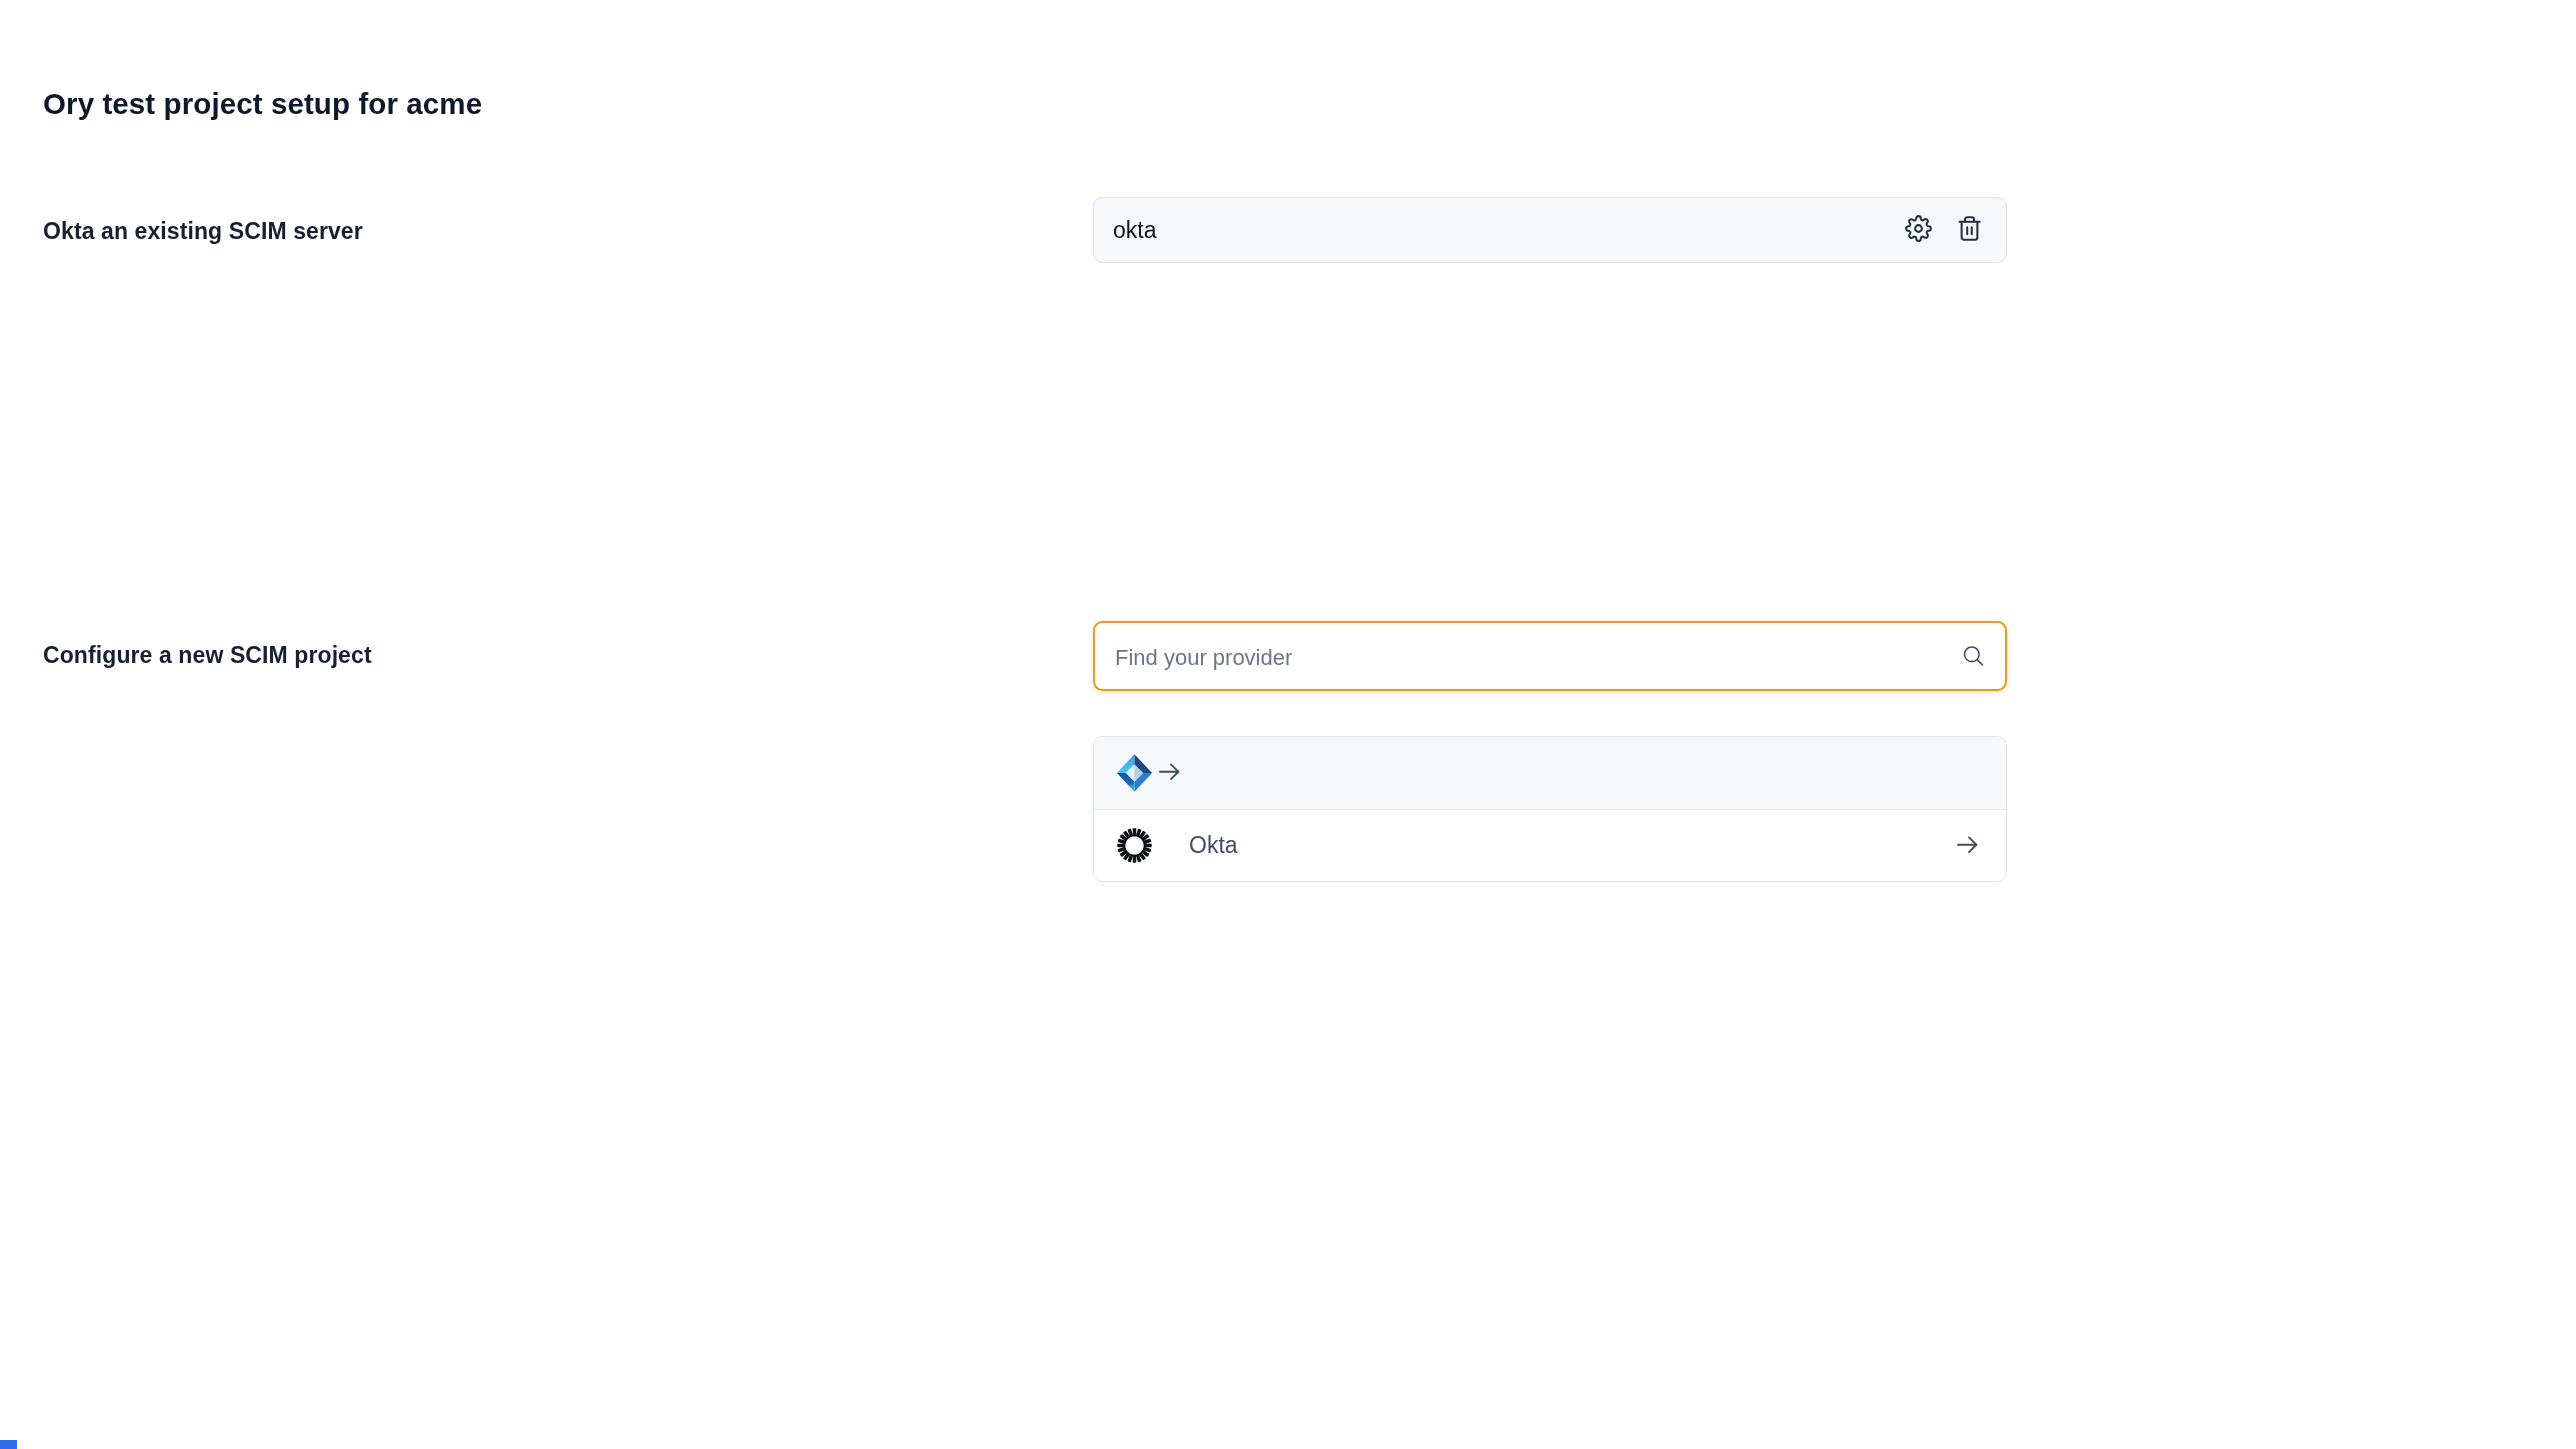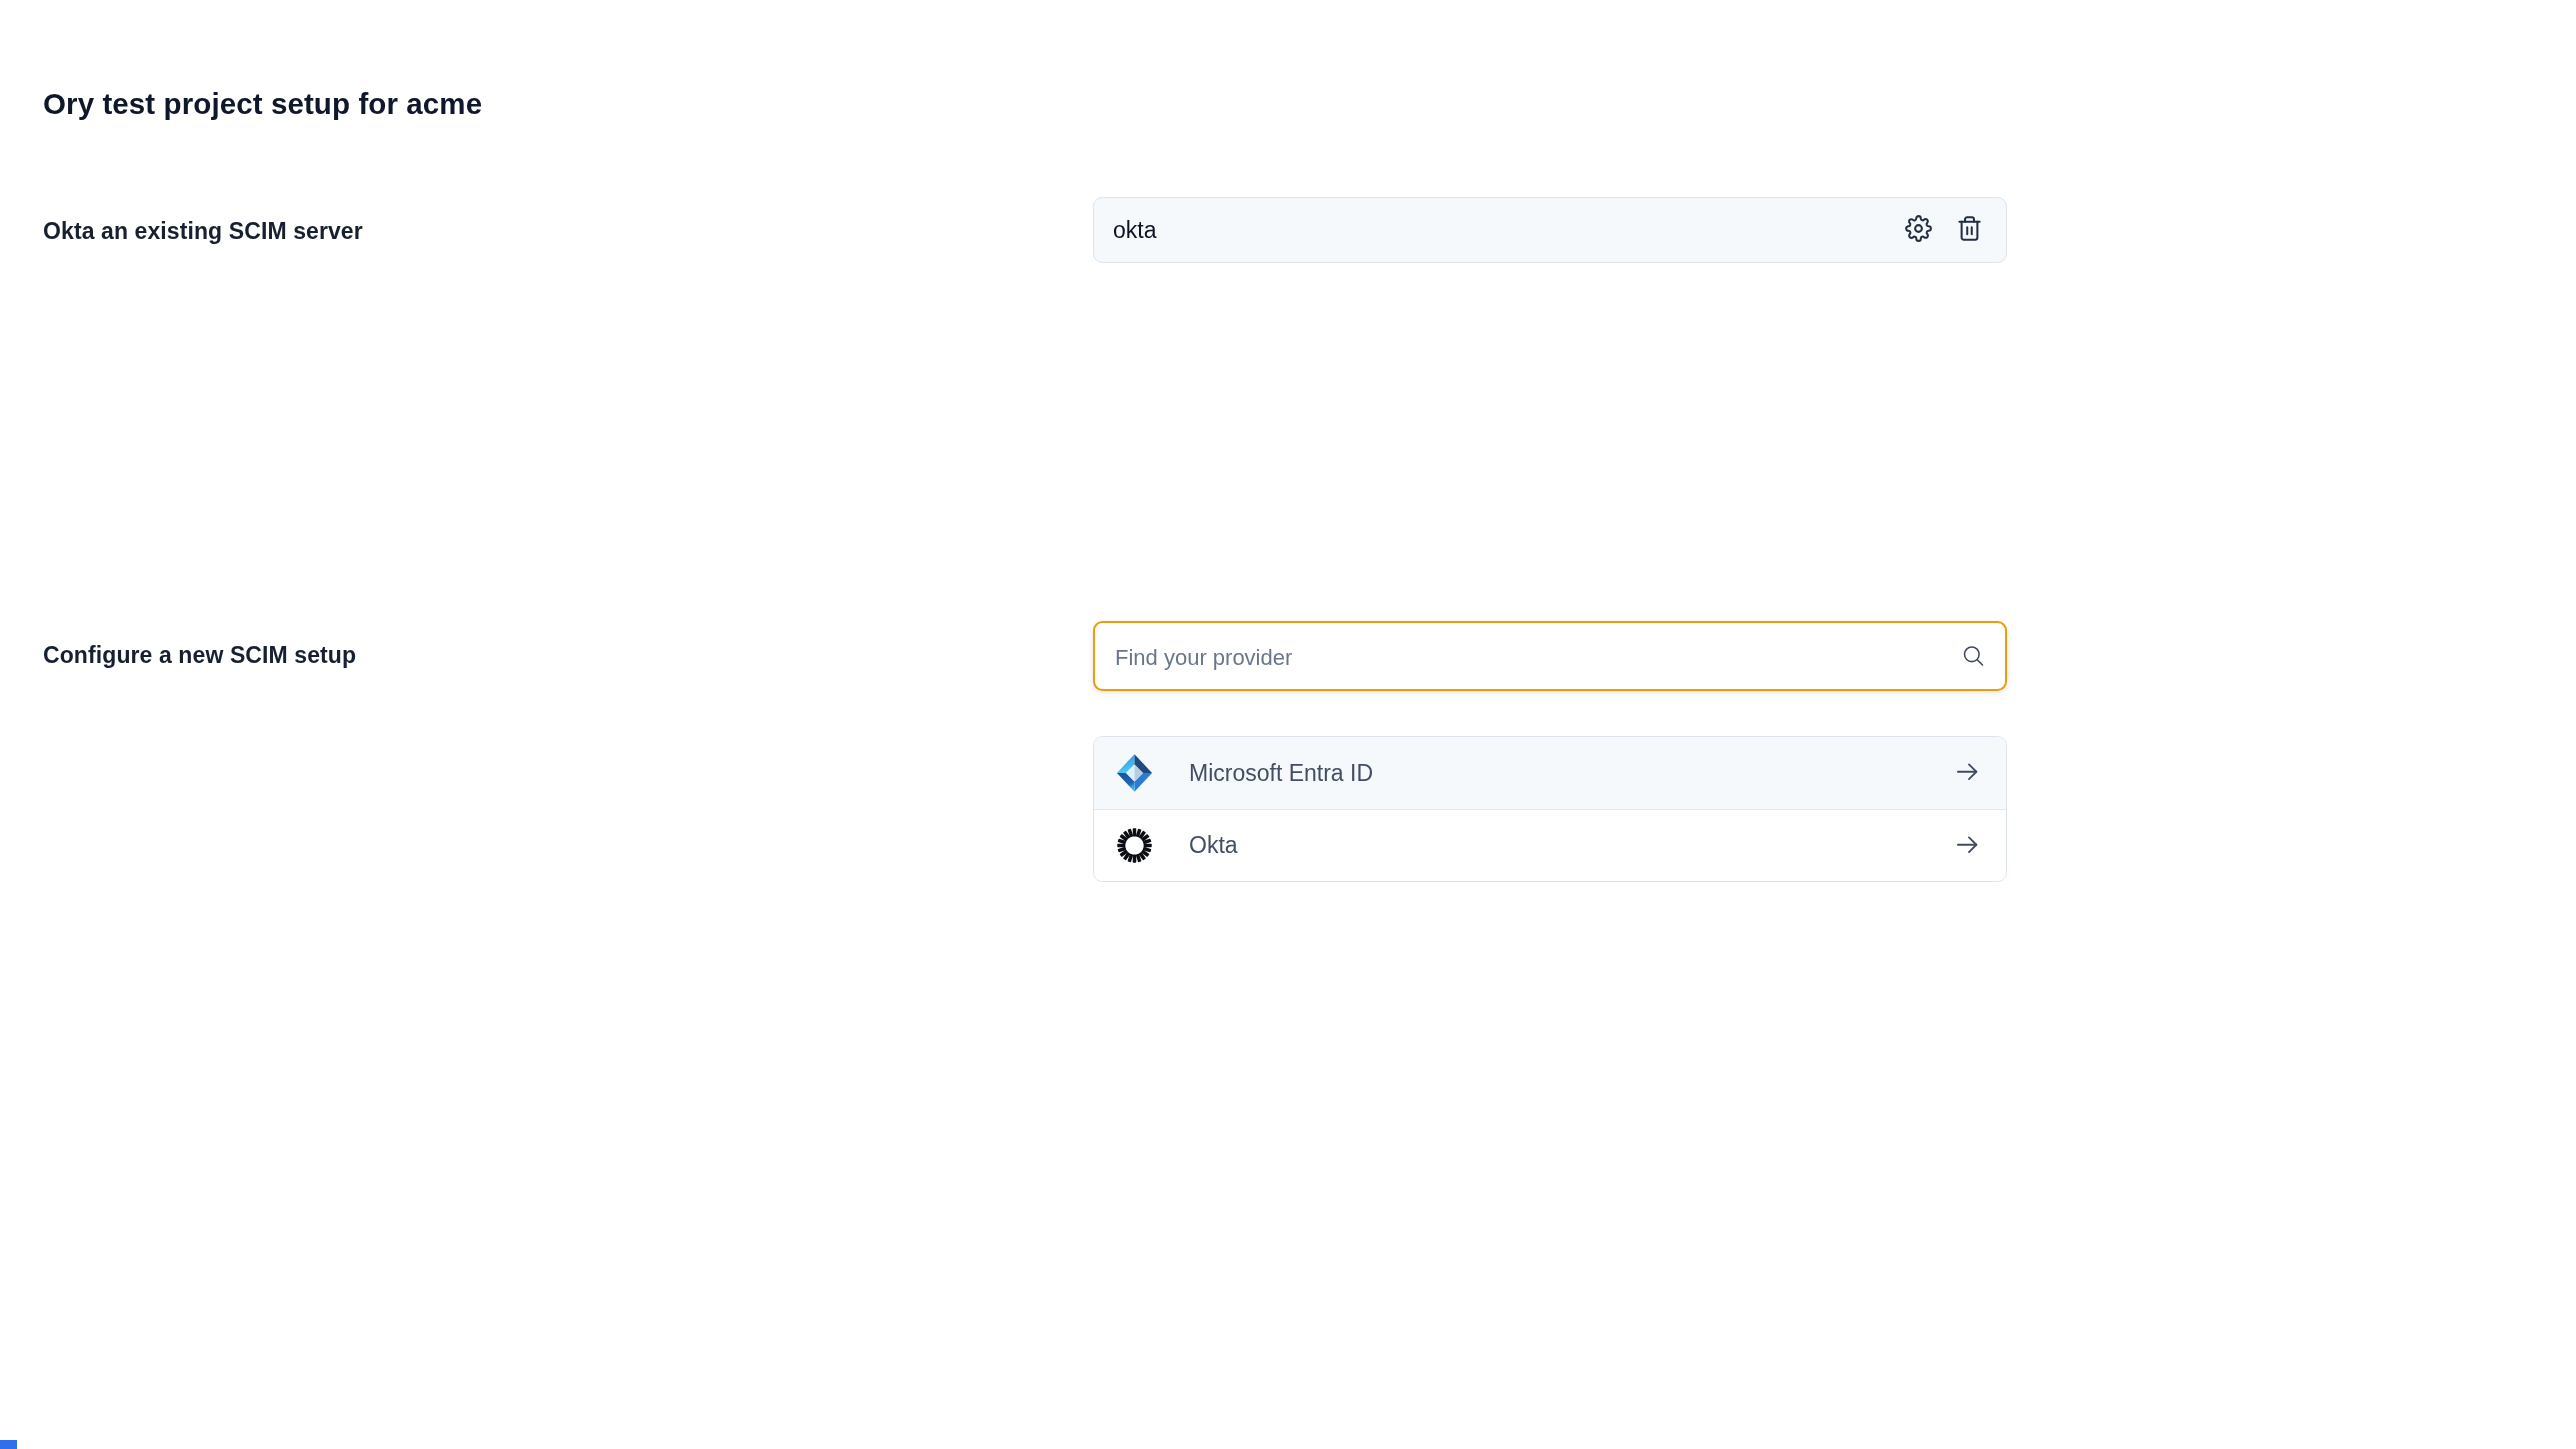--- a/index.html
+++ b/index.html
@@ -134,21 +134,21 @@
         <path d="M3 6h18"></path>
         <path d="M19 6v14a2 2 0 0 1-2 2H7a2 2 0 0 1-2-2V6"></path>
         <path d="M8 6V4a2 2 0 0 1 2-2h4a2 2 0 0 1 2 2v2"></path>
         <line x1="10" y1="11" x2="10" y2="17"></line>
         <line x1="14" y1="11" x2="14" y2="17"></line>
       </svg>
     </span>
   </button>
 </div>
 
-<h2 class="abs section-heading heading-configure">Configure a new SCIM setup</h2>
+<h2 class="abs section-heading heading-configure">Configure a new SCIM project</h2>
 
 <div class="abs search-wrap">
   <input class="search-input" type="text" placeholder="Find your provider" style="">
   <span class="search-icon">
     <svg viewBox="0 0 24 24" width="27" height="27" style="stroke:#3f4b5f;fill:none;stroke-width:1.4;stroke-linecap:round">
       <circle cx="10.5" cy="10.5" r="6.5"></circle>
       <line x1="15.4" y1="15.4" x2="20" y2="20"></line>
     </svg>
   </span>
 </div>
@@ -170,21 +170,20 @@
           </linearGradient>
         </defs>
         <polygon points="30,3 3,32 17,32 30,19" fill="url(#entraUL)"></polygon>
         <polygon points="30,3 57,32 43,32 30,19" fill="#1d4a82"></polygon>
         <polygon points="57,32 43,32 30,45 30,61" fill="#2d7cd2"></polygon>
         <polygon points="3,32 17,32 30,45 30,61" fill="url(#entraLL)"></polygon>
         <polygon points="30,19 17,32 30,45" fill="#dbf2fc"></polygon>
         <polygon points="30,19 43,32 30,45" fill="#b6cedd"></polygon>
       </svg>
     </span>
-    <span class="provider-label">Microsoft Entra ID</span>
     <span class="arrow-icon">
       <svg viewBox="0 0 24 24" width="29.5" height="29.5" style="stroke:#3f4b5f;fill:none;stroke-width:1.5;stroke-linecap:round;stroke-linejoin:round">
         <path d="M4 12h15"></path>
         <path d="M13 6l6 6-6 6"></path>
       </svg>
     </span>
   </div>
 
   <div class="provider-row">
     <span class="provider-logo">

